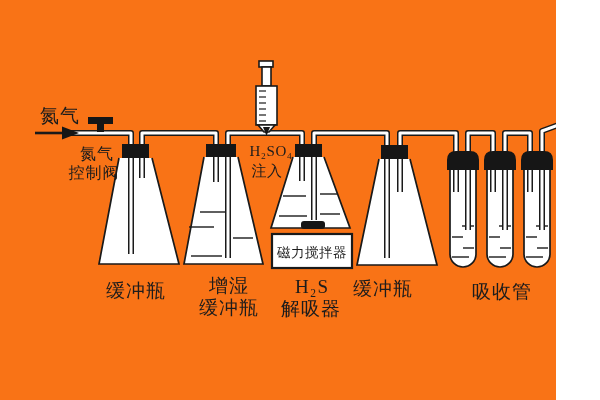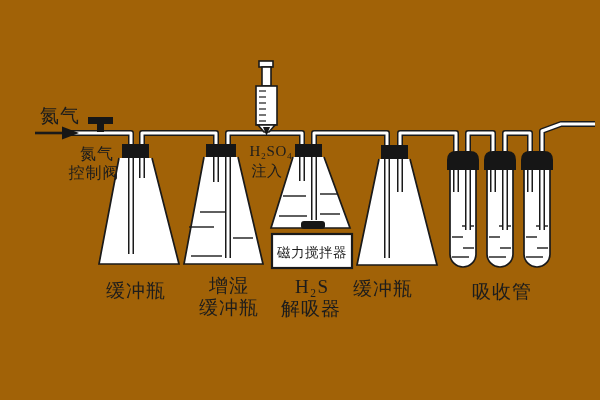--- a/index.html
+++ b/index.html
@@ -1,17 +1,17 @@
 <!DOCTYPE html>
 <html><head>
 <meta charset="utf-8">
 <style>
   html,body{margin:0;padding:0;background:#fff;}
   #stage{
-    position:relative;width:600px;height:400px;background:#a16207;overflow:hidden;
+    position:relative;width:556px;height:400px;background:#f97316;overflow:hidden;
     font-family:"Liberation Serif", serif;
   }
   svg text{fill:#1c1c1c;}
   .lbl{font-size:19px;letter-spacing:1px;}
   .lbl-small{font-size:16px;letter-spacing:1px;}
   .lbl-inj{font-size:15px;letter-spacing:0.5px;}
   .lbl-stir{font-size:13.5px;letter-spacing:0.5px;}
 </style>
 </head>
 <body>

